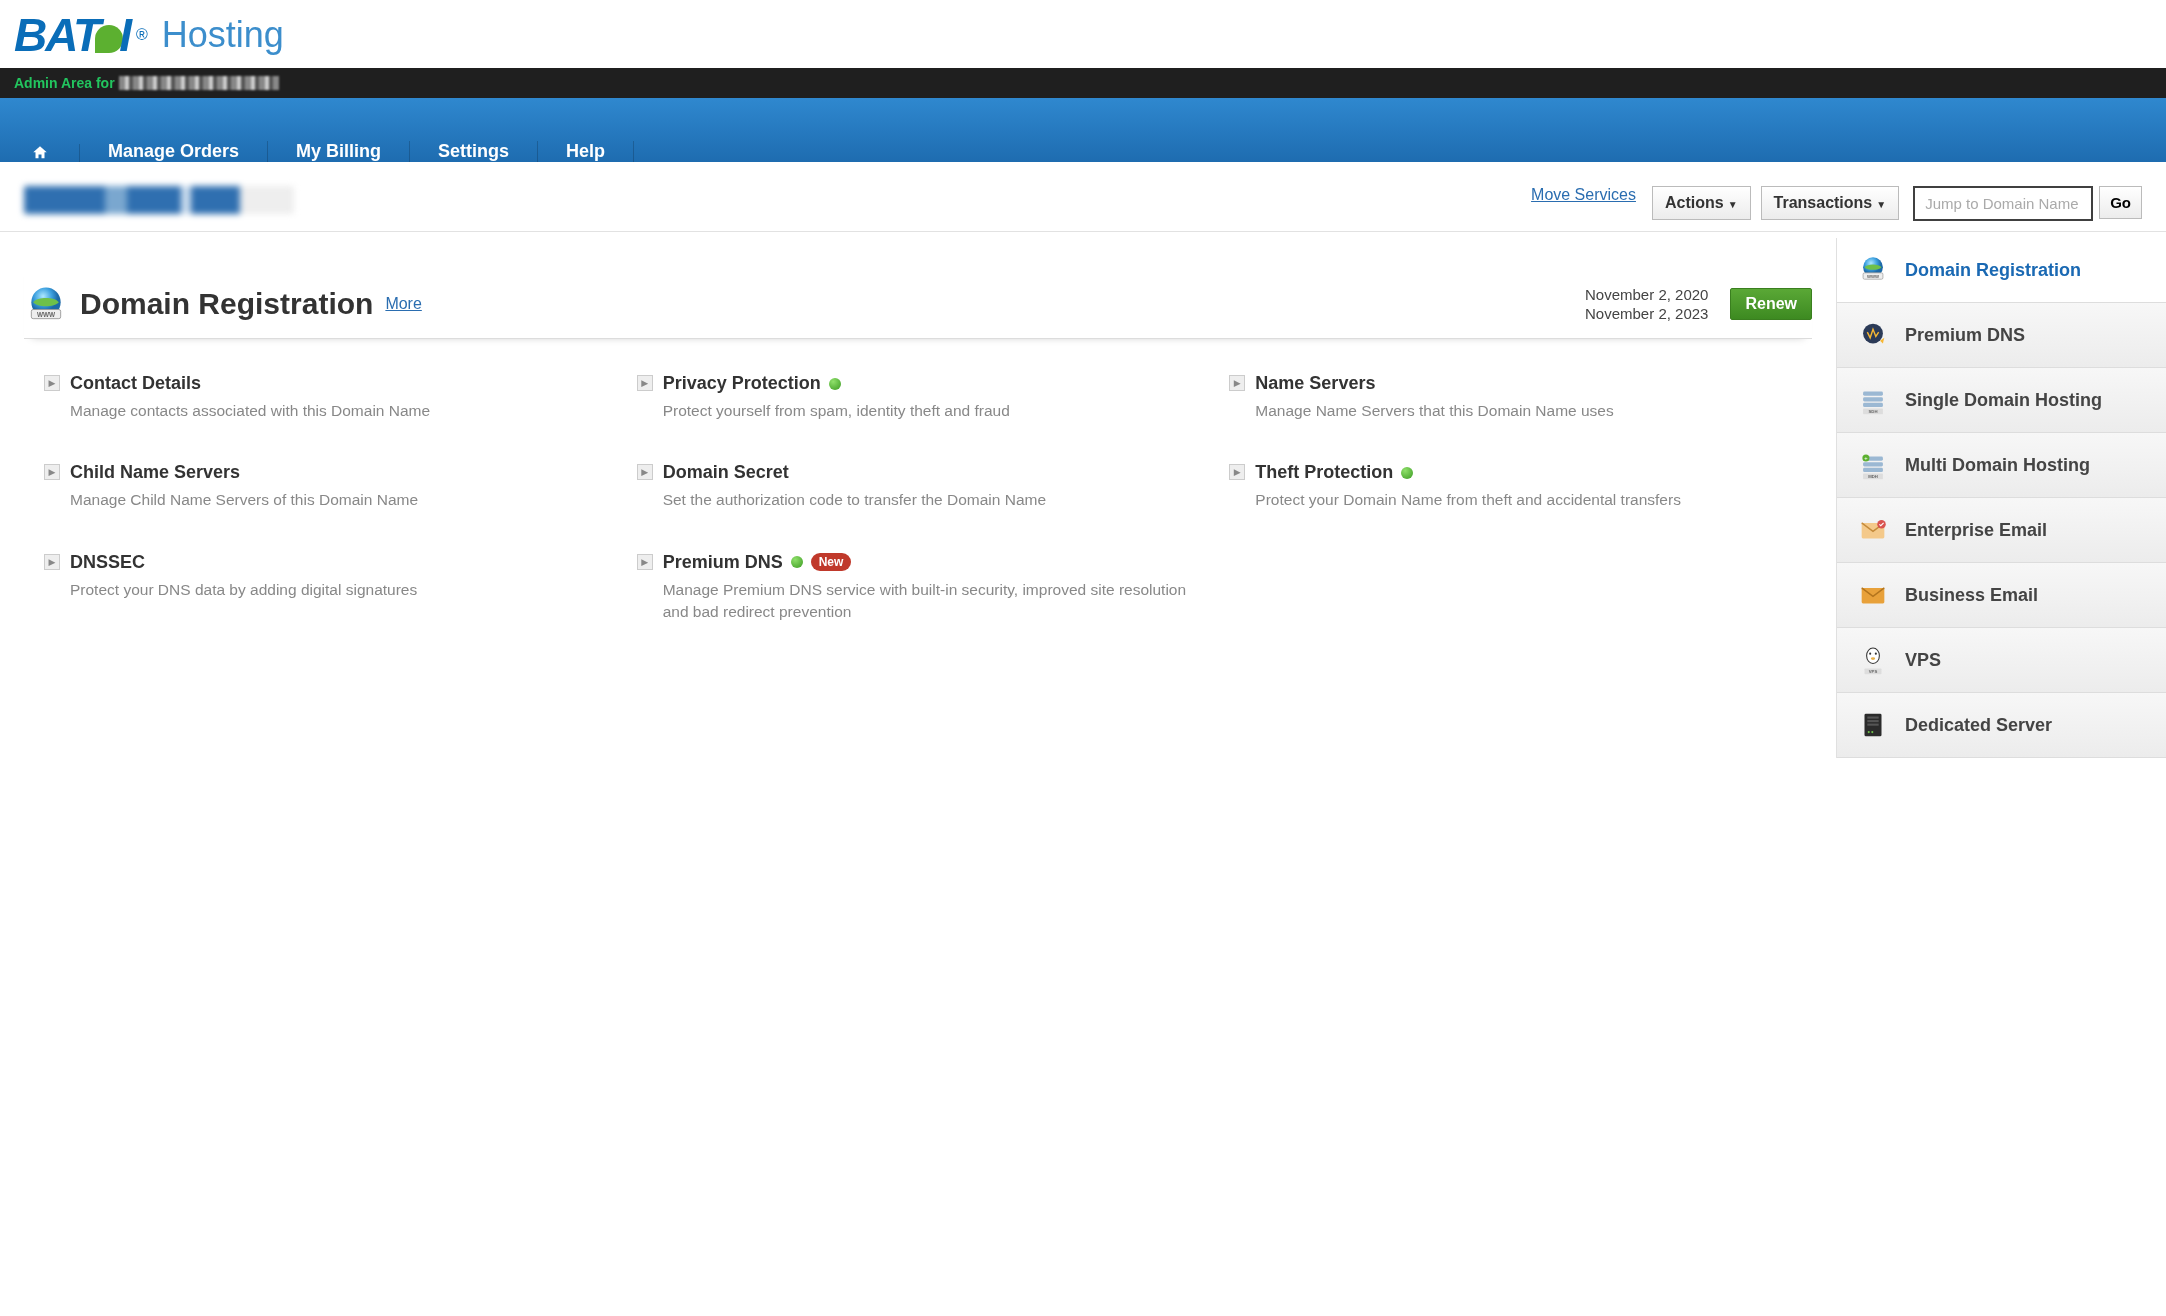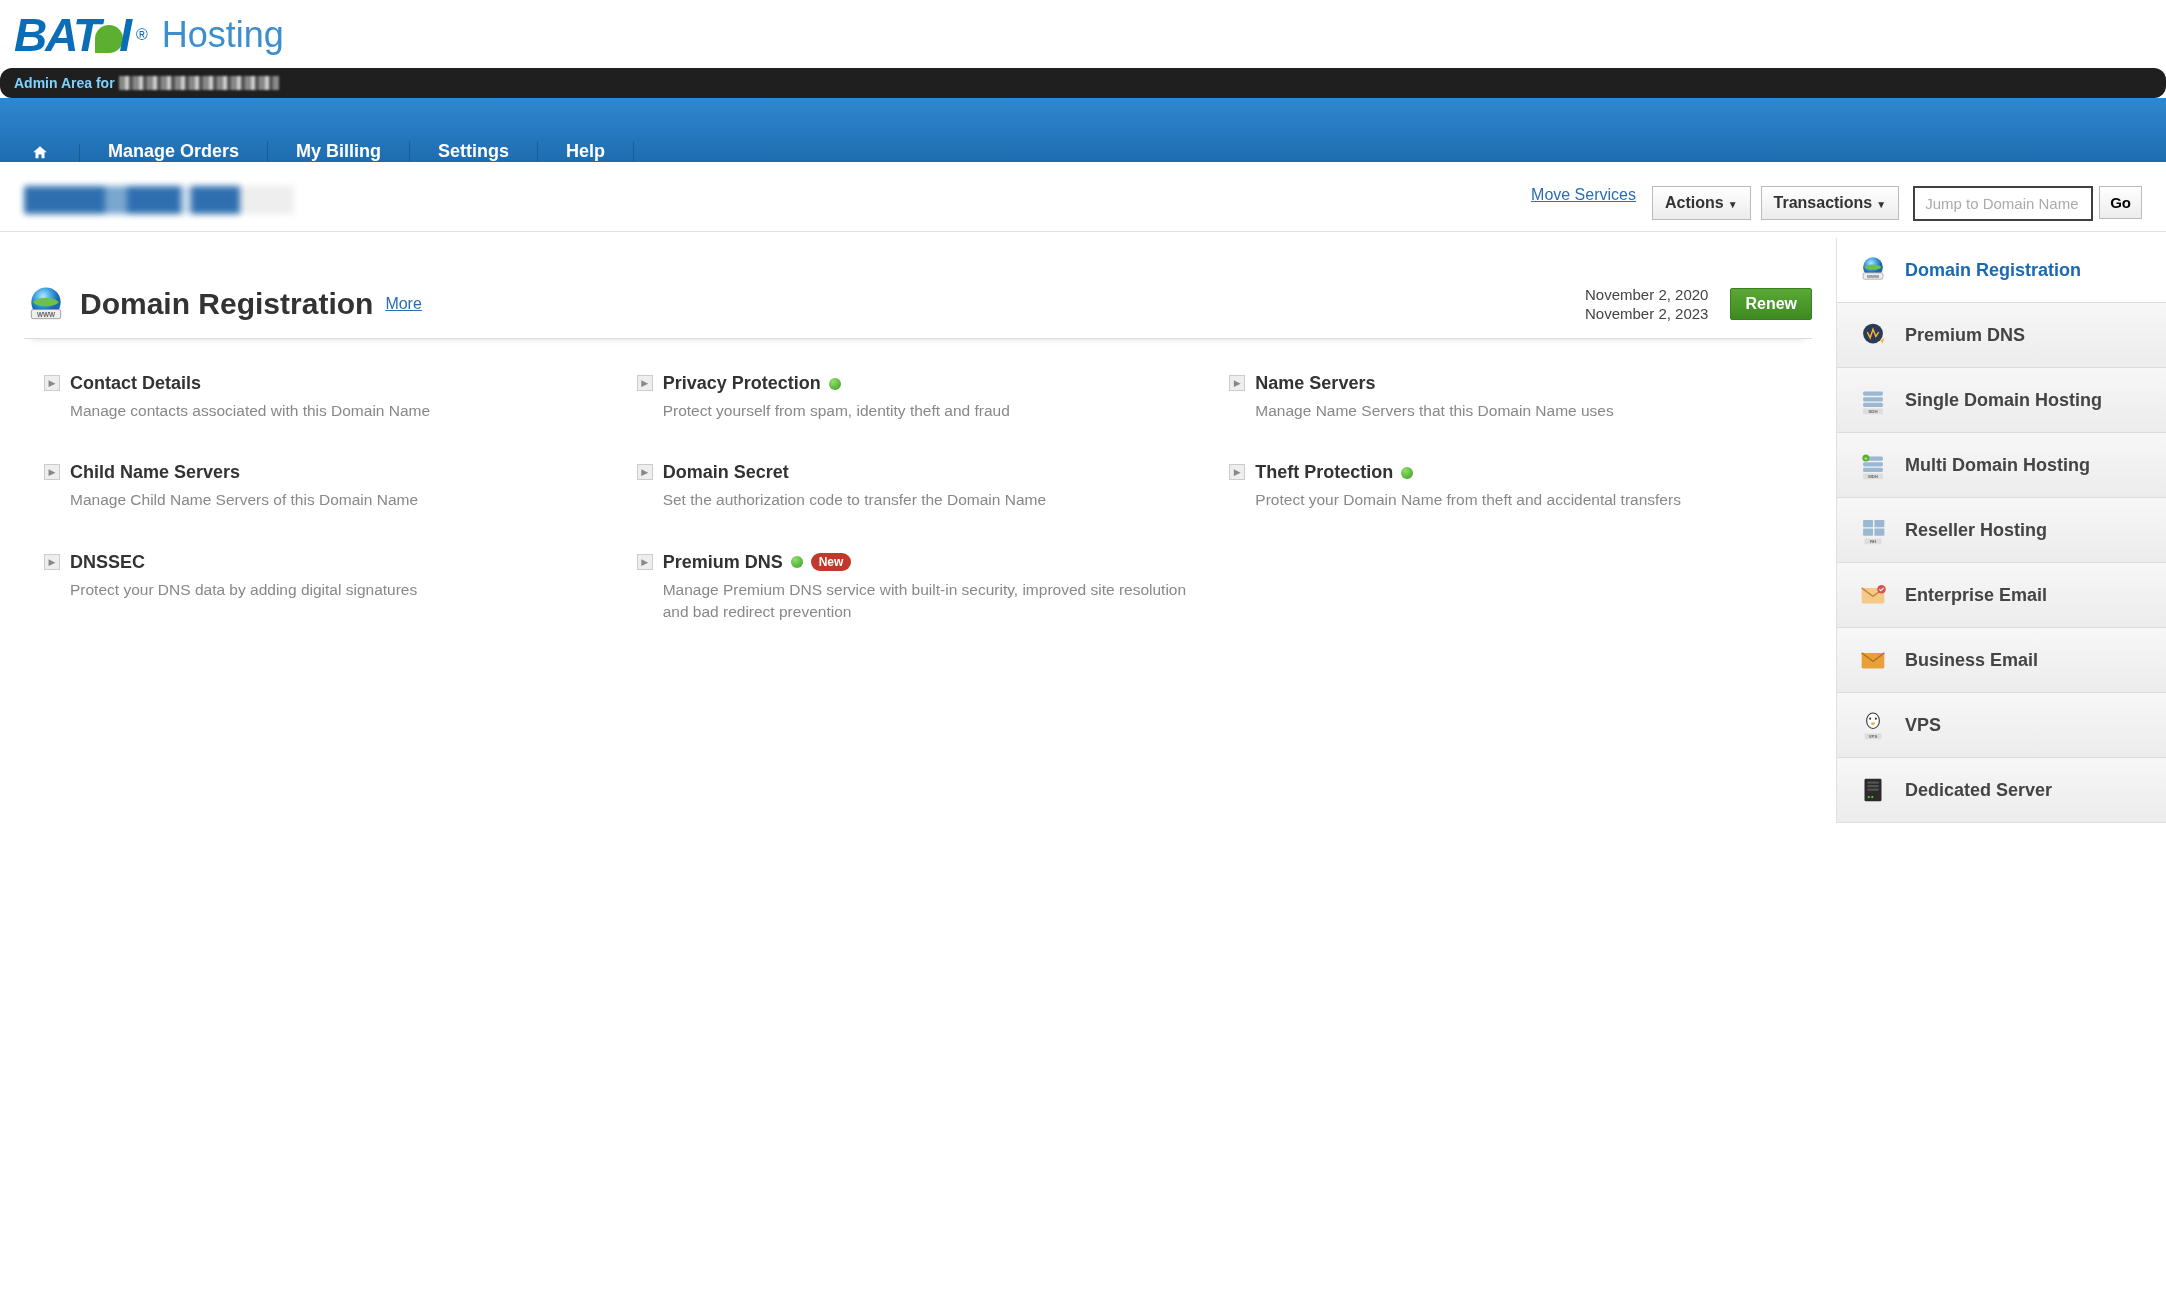--- a/index.html
+++ b/index.html
@@ -6,21 +6,21 @@
   body { font-family: Arial, Helvetica, sans-serif; font-size: 14px; color: #333; background: #fff; }
 
   
   .header-logo { padding: 8px 14px 6px; display: flex; align-items: center; gap: 6px; }
   .logo-text { font-size: 46px; font-weight: 900; color: #0a6db8; letter-spacing: -2px; font-style: italic; }
   .logo-reg { color: #0a6db8; font-size: 16px; vertical-align: super; }
   .logo-sub { font-size: 36px; color: #3c8ecc; font-weight: 400; margin-left: 8px; }
   .logo-leaf { display: inline-block; width: 28px; height: 28px; background: #5cb030; border-radius: 50% 50% 50% 0; vertical-align: middle; margin: 0 -4px; }
 
   
-  .black-bar { background: #1f1f1f; color: #7dd3fc; padding: 7px 14px; font-size: 14px; font-weight: bold; display: flex; align-items: center; border-radius: 12px; }
+  .black-bar { background: #1f1f1f; color: #22c55e; padding: 7px 14px; font-size: 14px; font-weight: bold; display: flex; align-items: center; }
   .black-bar .blurred { display:inline-block; width:160px; height:14px; background: repeating-linear-gradient(90deg,#888,#888 6px,#ccc 6px,#ccc 10px,#555 10px,#555 14px); margin-left:4px; filter: blur(1px); }
 
   
   .blue-nav { background: linear-gradient(#2f88cf,#1e6cb0); display: flex; align-items: flex-end; height: 64px; }
   .blue-nav .nav-item { color: #fff; font-weight: bold; font-size: 18px; padding: 0 28px; display: flex; align-items: center; border-right: 1px solid rgba(0,0,0,0.18); cursor: pointer; }
   .blue-nav .nav-item.home { width: 80px; justify-content: center; padding: 0; }
   .home-icon { width: 20px; height: 18px; display: block; }
 
   
   .top-row { padding: 24px 24px 10px; display: flex; align-items: flex-start; border-bottom: 1px solid #e2e2e2; }
@@ -280,33 +280,20 @@
             <text x="14" y="17" font-size="8" text-anchor="middle" fill="#fff">+</text>
             <rect x="10" y="36" width="28" height="8" rx="1" fill="#ddd"></rect>
             <text x="24" y="42" font-size="6" font-weight="bold" text-anchor="middle" fill="#666">MDH</text>
           </svg>
         </span>
         <span class="side-label">Multi Domain Hosting</span>
       </div>
       <div class="side-link">
         <span class="side-icon">
           <svg viewBox="0 0 48 48">
-            <rect x="10" y="10" width="14" height="10" rx="1" fill="#9bb8d3"></rect>
-            <rect x="26" y="10" width="14" height="10" rx="1" fill="#9bb8d3"></rect>
-            <rect x="10" y="22" width="14" height="10" rx="1" fill="#9bb8d3"></rect>
-            <rect x="26" y="22" width="14" height="10" rx="1" fill="#9bb8d3"></rect>
-            <rect x="12" y="36" width="24" height="8" rx="1" fill="#ddd"></rect>
-            <text x="24" y="42" font-size="6" font-weight="bold" text-anchor="middle" fill="#666">RH</text>
-          </svg>
-        </span>
-        <span class="side-label">Reseller Hosting</span>
-      </div>
-      <div class="side-link">
-        <span class="side-icon">
-          <svg viewBox="0 0 48 48">
             <rect x="8" y="14" width="32" height="22" rx="2" fill="#f4c98a"></rect>
             <path d="M8 14l16 12 16-12" stroke="#c48a3a" stroke-width="2" fill="none"></path>
             <circle cx="36" cy="16" r="6" fill="#d9534f"></circle>
             <path d="M33 16l2 2 4-4" stroke="#fff" stroke-width="1.5" fill="none"></path>
           </svg>
         </span>
         <span class="side-label">Enterprise Email</span>
       </div>
       <div class="side-link">
         <span class="side-icon">

